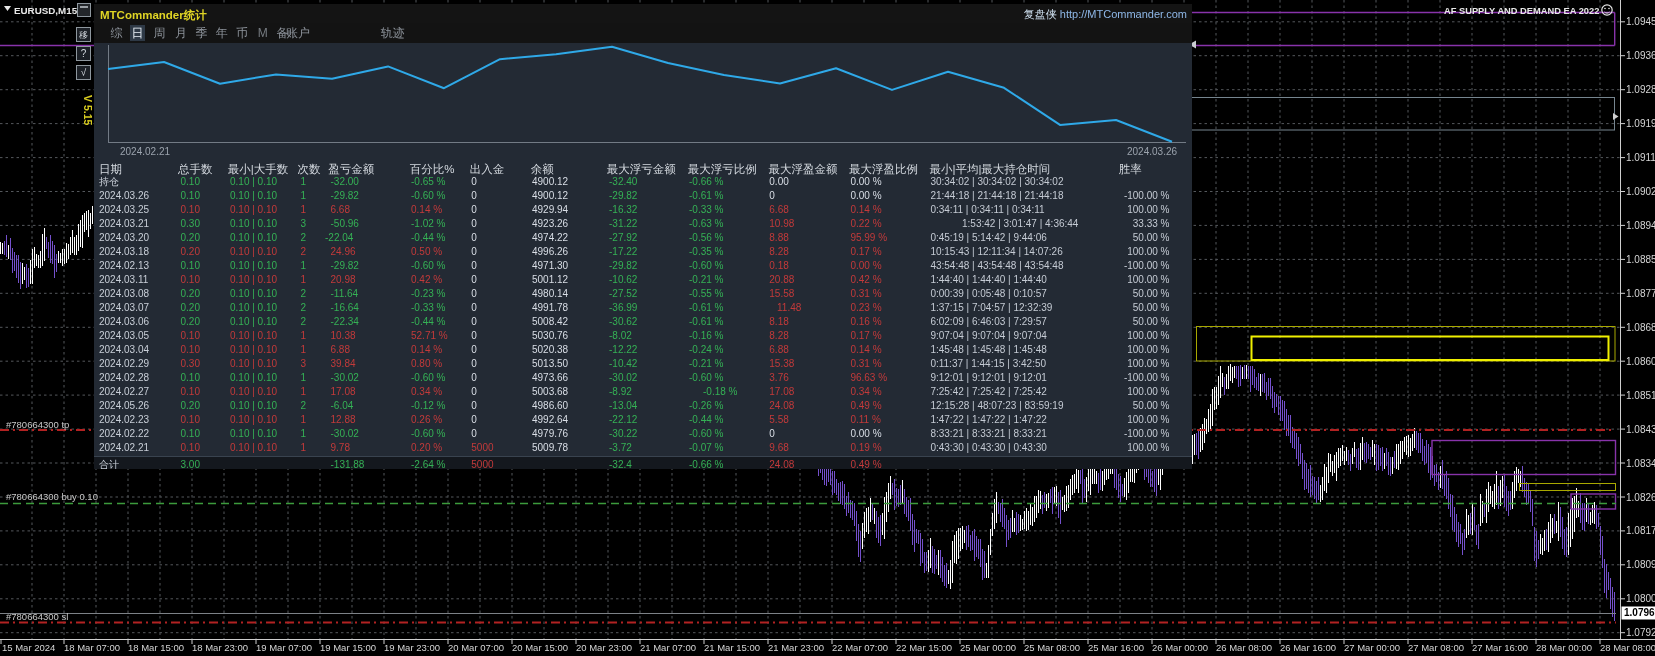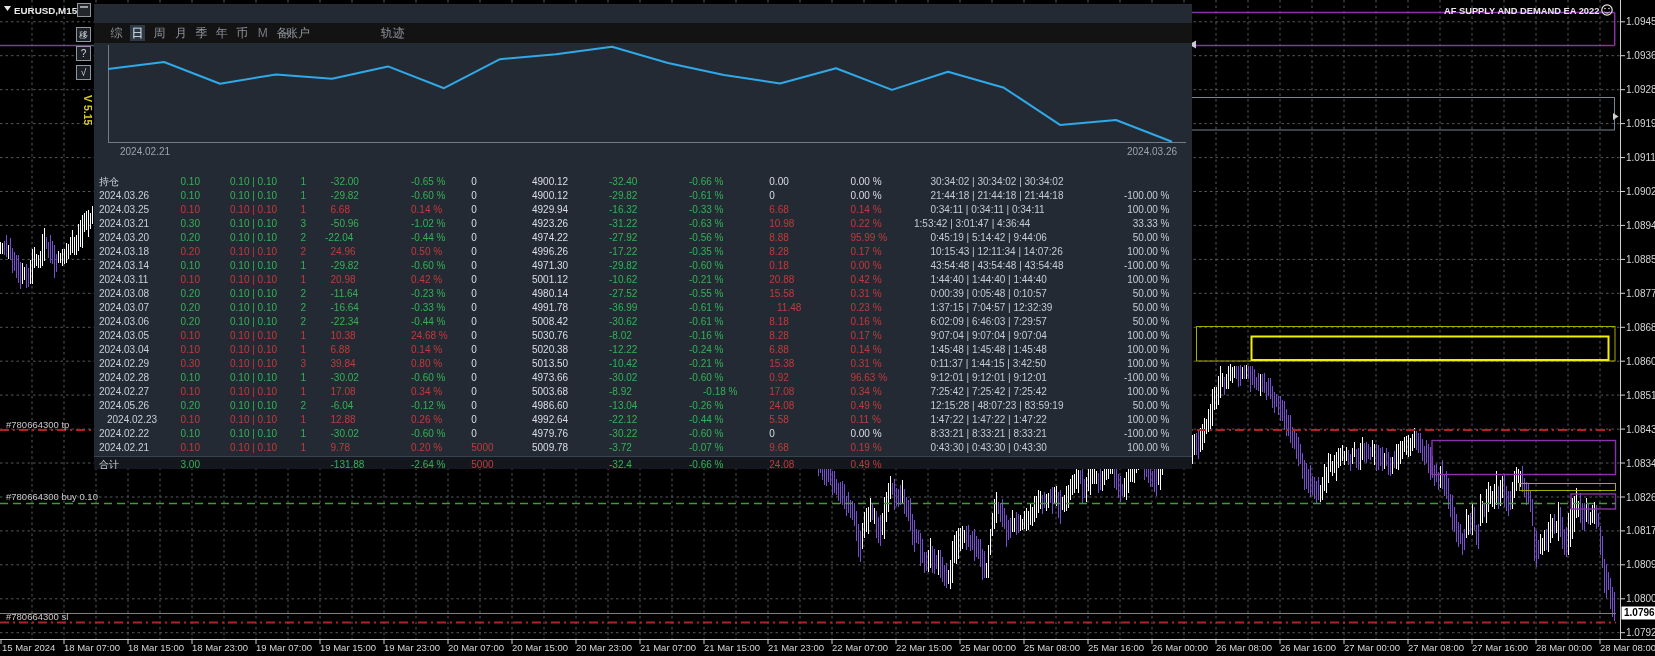--- a/index.html
+++ b/index.html
@@ -103,39 +103,59 @@
       <rect x="76.5" y="27.5" width="14" height="14" fill="#1c2026" stroke="#8e979e"></rect>
       <text x="83.5" y="38.0" font-size="9" fill="#d5dae0" text-anchor="middle">移</text>
       <rect x="76.5" y="46.5" width="14" height="14" fill="#1c2026" stroke="#8e979e"></rect>
       <text x="83.5" y="57.0" font-size="10" fill="#d5dae0" text-anchor="middle">?</text>
       <rect x="76.5" y="65.5" width="14" height="14" fill="#1c2026" stroke="#8e979e"></rect>
       <text x="83.5" y="76.0" font-size="10" fill="#d5dae0" text-anchor="middle">√</text>
       <text x="84" y="95" font-size="10.5" font-weight="bold" fill="#d8cc20" transform="rotate(90 84 95)">V 5.15</text>
       <path d="M1196 40.5v8l-7-4z" fill="#c8ccd0"></path>
     </svg>
     <div id="panel">
+      <div id="ptitle">
+        <span id="pt1">MTCommander统计</span>
+        <span id="pt2"><i>复盘侠</i> http://MTCommander.com</span>
+      </div>
       <div id="pmenu">
         <b style="left:35.7px;width:15.5px;background:#2e3946;color:#e8eef5;text-align:center">日</b>
         <b style="left:16.5px">综</b>
         <b style="left:59.6px">周</b>
         <b style="left:81px">月</b>
         <b style="left:101.5px">季</b>
         <b style="left:121.8px">年</b>
         <b style="left:142px">币</b>
         <b style="left:182.6px">备</b>
         <b style="left:192px">账户</b>
         <b style="left:286.7px">轨迹</b>
         <b style="left:163.7px;color:#777c82">M</b>
       </div>
       <svg id="peq" width="1098" height="158" viewBox="0 0 1098 158" xmlns="http://www.w3.org/2000/svg">
         <path d="M14.5 41V139M14.5 138.5H1092" stroke="#737b85" fill="none"></path>
         <polyline points="14.0,65.1 70.0,58.0 126.0,79.8 182.0,70.4 238.0,74.8 294.0,62.4 350.0,84.2 406.0,55.2 462.0,50.2 518.0,42.7 574.0,59.0 630.0,71.1 686.0,79.5 742.0,64.2 798.0,85.9 854.0,67.8 910.0,83.8 966.0,120.9 1022.0,116.0 1078.0,137.7" stroke="#2fa9e8" stroke-width="2" fill="none" stroke-linejoin="round"></polyline>
       </svg>
       <b class="eql" style="left:26px;top:142px">2024.02.21</b>
       <b class="eql" style="left:1033px;top:142px">2024.03.26</b>
+      <div class="trow hdr" style="top:157.5px">
+        <b style="left:5px">日期</b>
+        <b style="left:84px">总手数</b>
+        <b style="left:133.7px">最小|大手数</b>
+        <b style="left:203.5px">次数</b>
+        <b style="left:234.3px">盈亏金额</b>
+        <b style="left:315.8px">百分比%</b>
+        <b style="left:375.8px">出入金</b>
+        <b style="left:436.8px">余额</b>
+        <b style="left:512.8px">最大浮亏金额</b>
+        <b style="left:593.8px">最大浮亏比例</b>
+        <b style="left:674.4px">最大浮盈金额</b>
+        <b style="left:754.9px">最大浮盈比例</b>
+        <b style="left:835.4px">最小|平均|最大持仓时间</b>
+        <b style="left:1024.8px">胜率</b>
+      </div>
       <div class="trow" style="top:170.8px">
         <b style="left:5px;color:#c9cfd8">持仓</b>
         <b style="left:86.5px;color:#35b155">0.10</b>
         <b style="left:136px;color:#35b155">0.10 | 0.10</b>
         <b style="left:206.5px;color:#35b155">1</b>
         <b style="left:236.5px;color:#35b155">-32.00</b>
         <b style="left:317px;color:#35b155">-0.65 %</b>
         <b style="left:377.3px;color:#d9dee6">0</b>
         <b style="left:438px;color:#d9dee6">4900.12</b>
         <b style="left:515px;color:#35b155">-32.40</b>
@@ -182,21 +202,21 @@
         <b style="left:136px;color:#35b155">0.10 | 0.10</b>
         <b style="left:206.5px;color:#35b155">3</b>
         <b style="left:236.5px;color:#35b155">-50.96</b>
         <b style="left:317px;color:#35b155">-1.02 %</b>
         <b style="left:377.3px;color:#d9dee6">0</b>
         <b style="left:438px;color:#d9dee6">4923.26</b>
         <b style="left:515px;color:#35b155">-31.22</b>
         <b style="left:595px;color:#35b155">-0.63 %</b>
         <b style="left:675.3px;color:#c33a3a">10.98</b>
         <b style="left:756.4px;color:#c33a3a">0.22 %</b>
-        <b style="left:820px;color:#c5cbd4">1:53:42 | 3:01:47 | 4:36:44</b>
+        <b style="left:868px;color:#c5cbd4">1:53:42 | 3:01:47 | 4:36:44</b>
         <b style="left:1000px;width:75.5px;text-align:right;color:#c5cbd4">33.33 %</b>
       </div>
       <div class="trow" style="top:226.8px">
         <b style="left:5px;color:#c9cfd8">2024.03.20</b>
         <b style="left:86.5px;color:#35b155">0.20</b>
         <b style="left:136px;color:#35b155">0.10 | 0.10</b>
         <b style="left:206.5px;color:#35b155">2</b>
         <b style="left:231px;color:#35b155">-22.04</b>
         <b style="left:317px;color:#35b155">-0.44 %</b>
         <b style="left:377.3px;color:#d9dee6">0</b>
@@ -218,21 +238,21 @@
         <b style="left:377.3px;color:#d9dee6">0</b>
         <b style="left:438px;color:#d9dee6">4996.26</b>
         <b style="left:515px;color:#35b155">-17.22</b>
         <b style="left:595px;color:#35b155">-0.35 %</b>
         <b style="left:675.3px;color:#c33a3a">8.28</b>
         <b style="left:756.4px;color:#c33a3a">0.17 %</b>
         <b style="left:836.4px;color:#c5cbd4">10:15:43 | 12:11:34 | 14:07:26</b>
         <b style="left:1000px;width:75.5px;text-align:right;color:#c5cbd4">100.00 %</b>
       </div>
       <div class="trow" style="top:254.8px">
-        <b style="left:5px;color:#c9cfd8">2024.03.14</b>
+        <b style="left:5px;color:#c9cfd8">2024.02.13</b>
         <b style="left:86.5px;color:#35b155">0.10</b>
         <b style="left:136px;color:#35b155">0.10 | 0.10</b>
         <b style="left:206.5px;color:#35b155">1</b>
         <b style="left:236.5px;color:#35b155">-29.82</b>
         <b style="left:317px;color:#35b155">-0.60 %</b>
         <b style="left:377.3px;color:#d9dee6">0</b>
         <b style="left:438px;color:#d9dee6">4971.30</b>
         <b style="left:515px;color:#35b155">-29.82</b>
         <b style="left:595px;color:#35b155">-0.60 %</b>
         <b style="left:675.3px;color:#c33a3a">0.18</b>
@@ -303,21 +323,21 @@
         <b style="left:756.4px;color:#c33a3a">0.16 %</b>
         <b style="left:836.4px;color:#c5cbd4">6:02:09 | 6:46:03 | 7:29:57</b>
         <b style="left:1000px;width:75.5px;text-align:right;color:#c5cbd4">50.00 %</b>
       </div>
       <div class="trow" style="top:324.8px">
         <b style="left:5px;color:#c9cfd8">2024.03.05</b>
         <b style="left:86.5px;color:#c33a3a">0.10</b>
         <b style="left:136px;color:#c33a3a">0.10 | 0.10</b>
         <b style="left:206.5px;color:#c33a3a">1</b>
         <b style="left:236.5px;color:#c33a3a">10.38</b>
-        <b style="left:317px;color:#c33a3a">24.68 %</b>
+        <b style="left:317px;color:#c33a3a">52.71 %</b>
         <b style="left:377.3px;color:#d9dee6">0</b>
         <b style="left:438px;color:#d9dee6">5030.76</b>
         <b style="left:515px;color:#35b155">-8.02</b>
         <b style="left:595px;color:#35b155">-0.16 %</b>
         <b style="left:675.3px;color:#c33a3a">8.28</b>
         <b style="left:756.4px;color:#c33a3a">0.17 %</b>
         <b style="left:836.4px;color:#c5cbd4">9:07:04 | 9:07:04 | 9:07:04</b>
         <b style="left:1000px;width:75.5px;text-align:right;color:#c5cbd4">100.00 %</b>
       </div>
       <div class="trow" style="top:338.8px">
@@ -356,21 +376,21 @@
         <b style="left:5px;color:#c9cfd8">2024.02.28</b>
         <b style="left:86.5px;color:#35b155">0.10</b>
         <b style="left:136px;color:#35b155">0.10 | 0.10</b>
         <b style="left:206.5px;color:#35b155">1</b>
         <b style="left:236.5px;color:#35b155">-30.02</b>
         <b style="left:317px;color:#35b155">-0.60 %</b>
         <b style="left:377.3px;color:#d9dee6">0</b>
         <b style="left:438px;color:#d9dee6">4973.66</b>
         <b style="left:515px;color:#35b155">-30.02</b>
         <b style="left:595px;color:#35b155">-0.60 %</b>
-        <b style="left:675.3px;color:#c33a3a">0.92</b>
+        <b style="left:675.3px;color:#c33a3a">3.76</b>
         <b style="left:756.4px;color:#c33a3a">96.63 %</b>
         <b style="left:836.4px;color:#c5cbd4">9:12:01 | 9:12:01 | 9:12:01</b>
         <b style="left:1000px;width:75.5px;text-align:right;color:#c5cbd4">-100.00 %</b>
       </div>
       <div class="trow" style="top:380.8px">
         <b style="left:5px;color:#c9cfd8">2024.02.27</b>
         <b style="left:86.5px;color:#c33a3a">0.10</b>
         <b style="left:136px;color:#c33a3a">0.10 | 0.10</b>
         <b style="left:206.5px;color:#c33a3a">1</b>
         <b style="left:236.5px;color:#c33a3a">17.08</b>
@@ -394,21 +414,21 @@
         <b style="left:377.3px;color:#d9dee6">0</b>
         <b style="left:438px;color:#d9dee6">4986.60</b>
         <b style="left:515px;color:#35b155">-13.04</b>
         <b style="left:595px;color:#35b155">-0.26 %</b>
         <b style="left:675.3px;color:#c33a3a">24.08</b>
         <b style="left:756.4px;color:#c33a3a">0.49 %</b>
         <b style="left:836.4px;color:#c5cbd4">12:15:28 | 48:07:23 | 83:59:19</b>
         <b style="left:1000px;width:75.5px;text-align:right;color:#c5cbd4">50.00 %</b>
       </div>
       <div class="trow" style="top:408.8px">
-        <b style="left:13px;color:#c9cfd8">2024.02.23</b>
+        <b style="left:5px;color:#c9cfd8">2024.02.23</b>
         <b style="left:86.5px;color:#c33a3a">0.10</b>
         <b style="left:136px;color:#c33a3a">0.10 | 0.10</b>
         <b style="left:206.5px;color:#c33a3a">1</b>
         <b style="left:236.5px;color:#c33a3a">12.88</b>
         <b style="left:317px;color:#c33a3a">0.26 %</b>
         <b style="left:377.3px;color:#d9dee6">0</b>
         <b style="left:438px;color:#d9dee6">4992.64</b>
         <b style="left:515px;color:#35b155">-22.12</b>
         <b style="left:595px;color:#35b155">-0.44 %</b>
         <b style="left:675.3px;color:#c33a3a">5.58</b>

